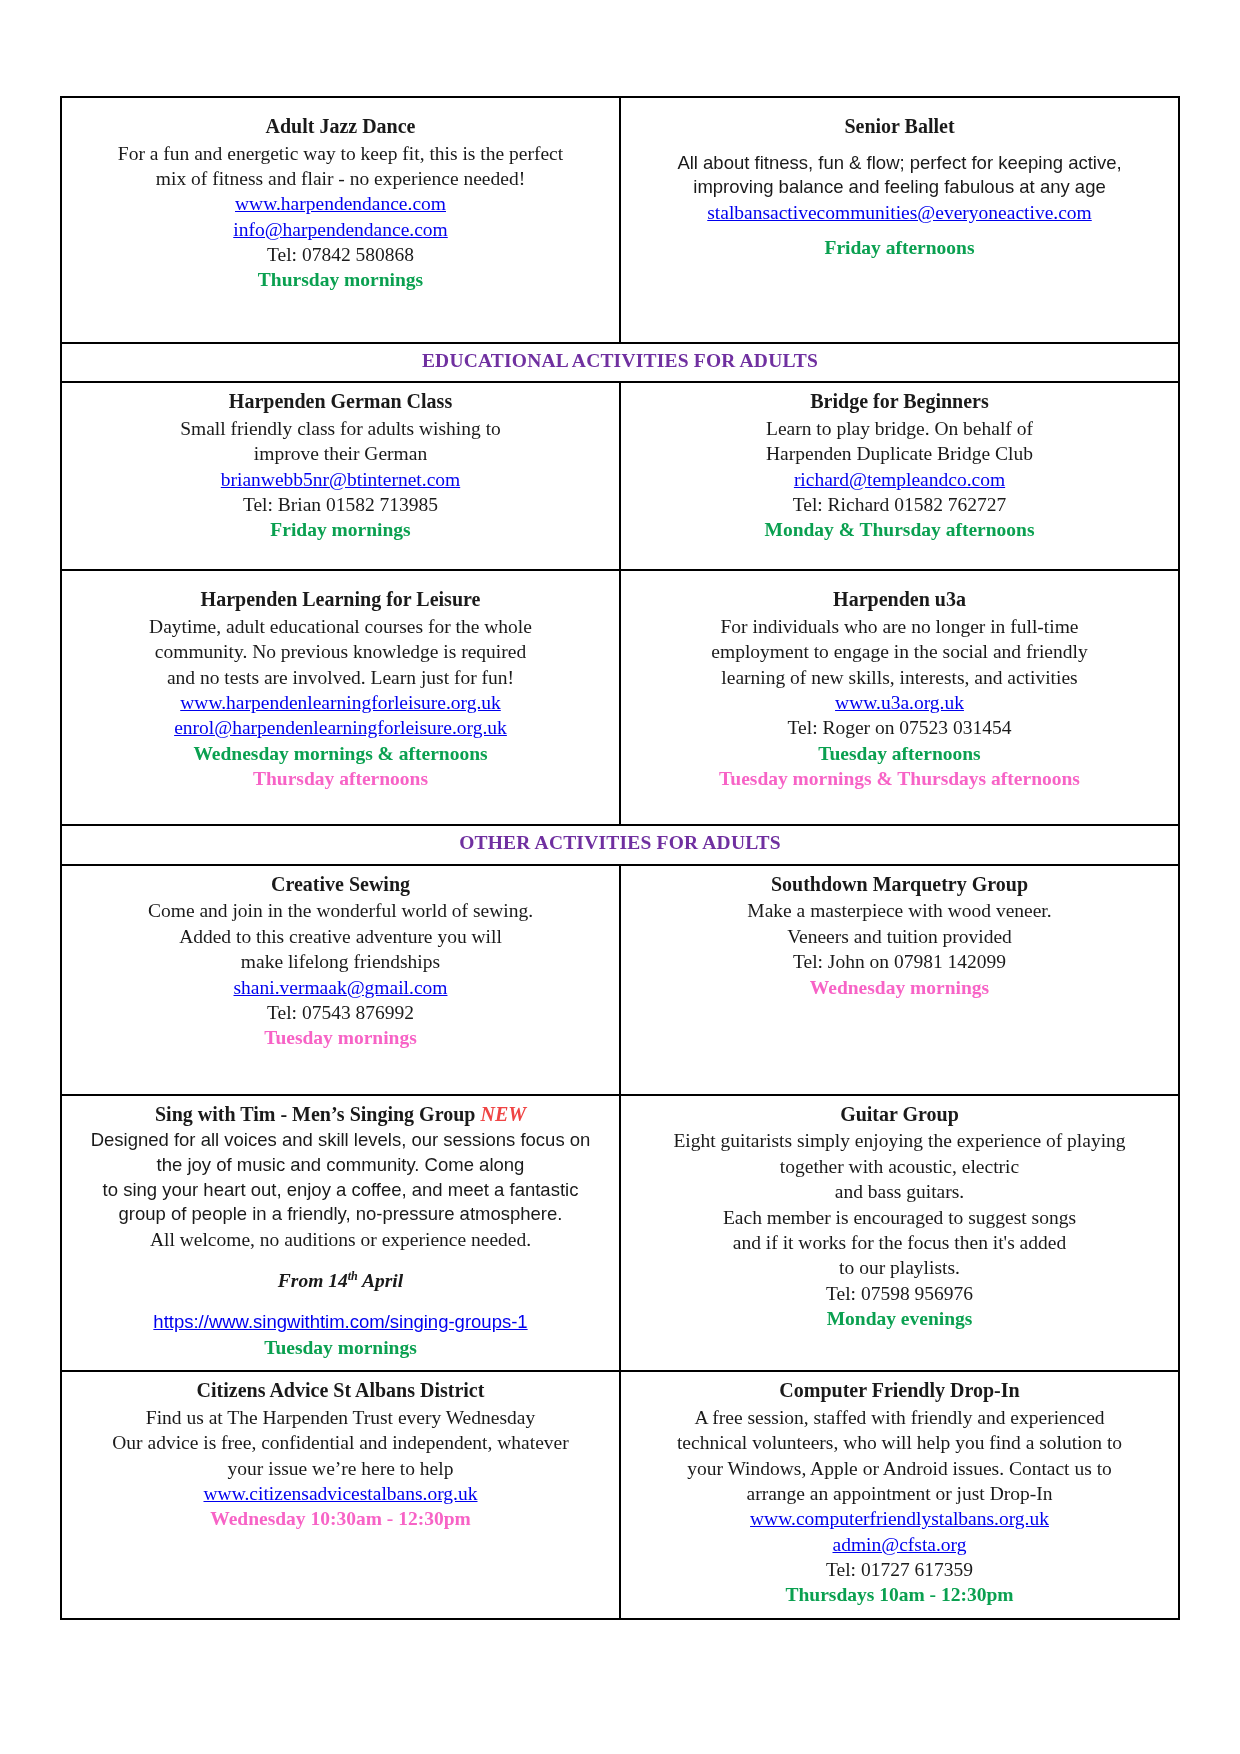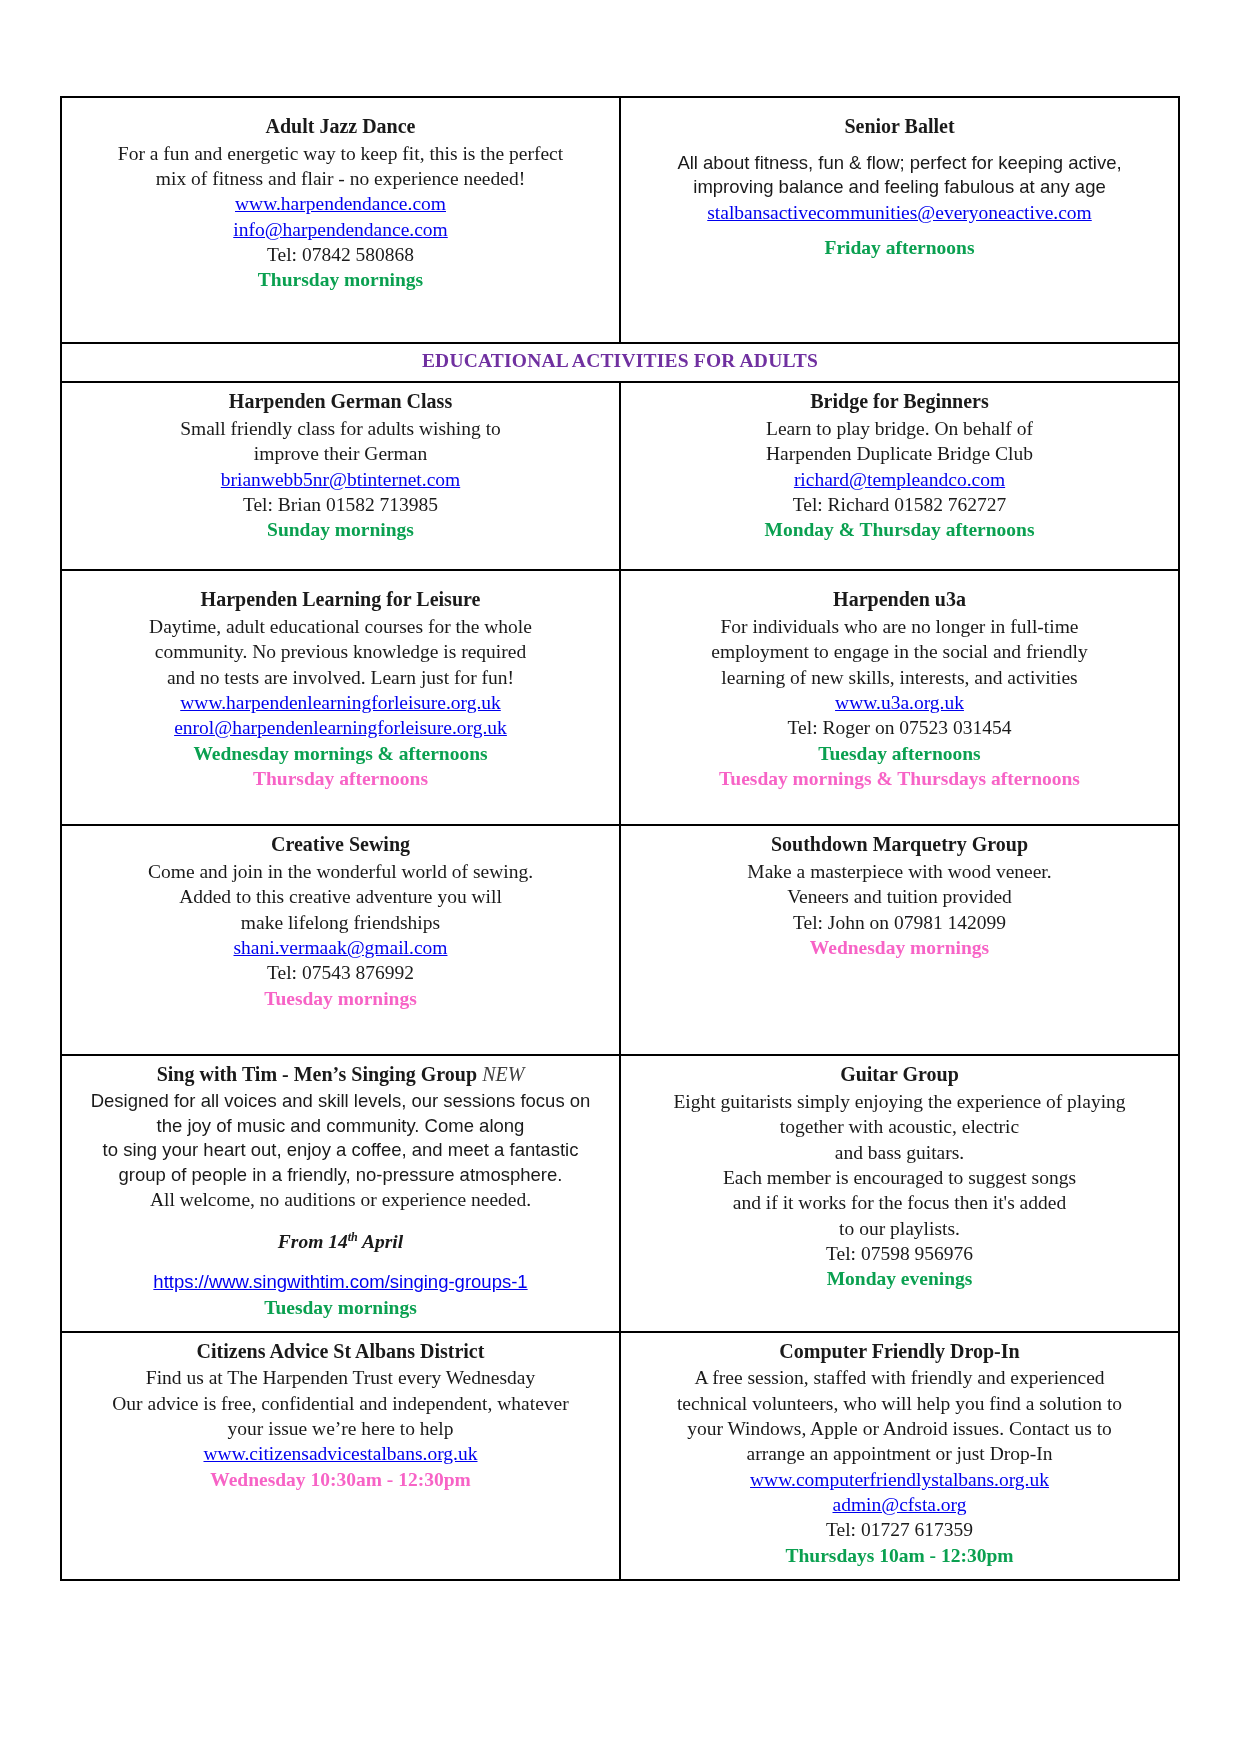--- a/index.html
+++ b/index.html
@@ -86,22 +86,22 @@
     margin: 0;
   }
   .when-pink {
     color: #F763C6;
     font-weight: bold;
     font-size: 19.5px;
     line-height: 1.32;
     margin: 0;
   }
   .badge-new {
-    color: #404040;
-    font-weight: normal;
+    color: #ef4444;
+    font-weight: bold;
     font-style: italic;
   }
   .from-date {
     font-weight: bold;
     font-style: italic;
     font-size: 19.5px;
     line-height: 1.32;
     margin: 16px;
   }
   .from-date sup {
@@ -153,21 +153,21 @@
     </td>
   </tr>
 
   <tr>
     <td class="col tall-b">
       <p class="card-title">Harpenden German Class</p>
       <p class="card-line">Small friendly class for adults wishing to</p>
       <p class="card-line">improve their German</p>
       <a class="link" href="#">brianwebb5nr@btinternet.com</a>
       <p class="card-line">Tel: Brian 01582 713985</p>
-      <p class="when-green">Sunday mornings</p>
+      <p class="when-green">Friday mornings</p>
     </td>
     <td class="col tall-b">
       <p class="card-title">Bridge for Beginners</p>
       <p class="card-line">Learn to play bridge. On behalf of</p>
       <p class="card-line">Harpenden Duplicate Bridge Club</p>
       <a class="link" href="#">richard@templeandco.com</a>
       <p class="card-line">Tel: Richard 01582 762727</p>
       <p class="when-green">Monday &amp; Thursday afternoons</p>
     </td>
   </tr>
@@ -190,20 +190,25 @@
       <p class="card-line">For individuals who are no longer in full-time</p>
       <p class="card-line">employment to engage in the social and friendly</p>
       <p class="card-line">learning of new skills, interests, and activities</p>
       <a class="link" href="#">www.u3a.org.uk</a>
       <p class="card-line">Tel: Roger on 07523 031454</p>
       <p class="when-green">Tuesday afternoons</p>
       <p class="when-pink">Tuesday mornings &amp; Thursdays afternoons</p>
     </td>
   </tr>
 
+  <tr>
+    <td class="section-head" colspan="2">
+      <span class="section-title">OTHER ACTIVITIES FOR ADULTS</span>
+    </td>
+  </tr>
 
   <tr>
     <td class="col tall-d">
       <p class="card-title">Creative Sewing</p>
       <p class="card-line">Come and join in the wonderful world of sewing.</p>
       <p class="card-line">Added to this creative adventure you will</p>
       <p class="card-line">make lifelong friendships</p>
       <a class="link" href="#">shani.vermaak@gmail.com</a>
       <p class="card-line">Tel: 07543 876992</p>
       <p class="when-pink">Tuesday mornings</p>

